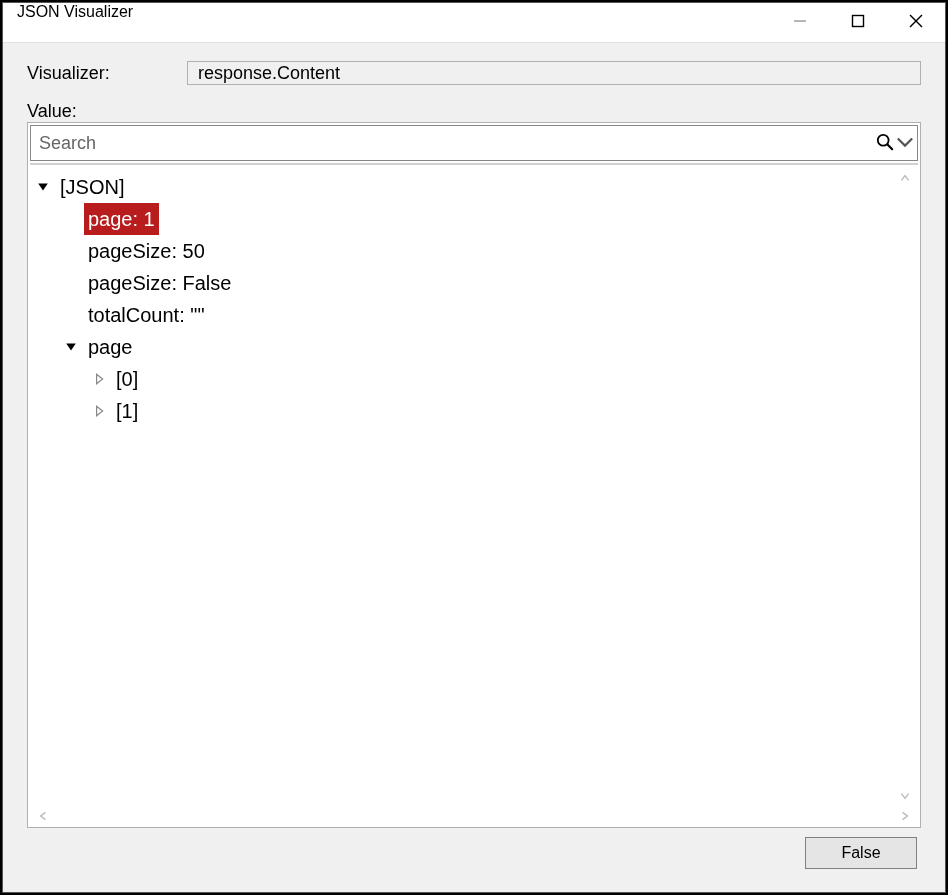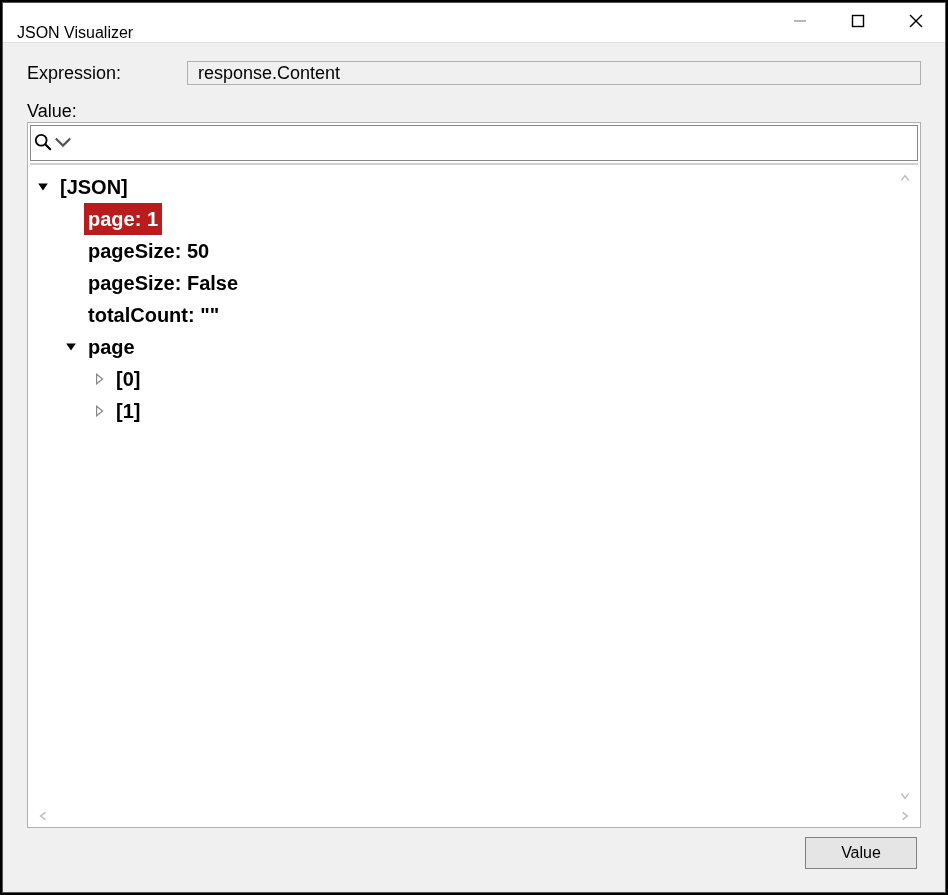--- a/index.html
+++ b/index.html
@@ -20,21 +20,21 @@
     background: #f0f0f0;
     display: flex;
     flex-direction: column;
     border: 1px solid #555;
   }
   
   .titlebar {
     height: 40px;
     background: #fff;
     display: flex;
-    align-items: flex-end;
+    align-items: flex-start;
     padding-left: 14px;
     border-bottom: 1px solid #e0e0e0;
   }
   .titlebar-title {
     flex: 1;
     font-size: 16px;
     color: #000;
   }
   .win-controls { display: flex; height: 100%; }
   .win-btn {
@@ -139,21 +139,21 @@
   .toggle {
     width: 18px;
     height: 18px;
     display: inline-flex;
     align-items: center;
     justify-content: center;
     margin-right: 4px;
     flex-shrink: 0;
   }
   .toggle svg { width: 12px; height: 12px; }
-  .node-label { padding: 0 4px; font-weight: bold; }
+  .node-label { padding: 0 4px; }
   .node-label.selected { background: #b91c1c; color: #fff; }
 
   .children { padding-left: 28px; }
 
   
   .scroll-arrow {
     position: absolute;
     right: 4px;
     width: 18px;
     height: 18px;
@@ -227,29 +227,30 @@
               <line x1="14" y1="2" x2="2" y2="14" stroke="currentColor" stroke-width="1.4"></line>
             </svg>
         </span>
       </div>
     </div>
   </div>
 
   <div class="content">
 
     <div class="row-expression">
-      <div class="label">Expression:</div>
+      <div class="label">Visualizer:</div>
       <input class="expr-input" type="text" readonly="" value="response.Content" style="">
     </div>
 
     <div class="value-label">Value:</div>
 
     <div class="value-panel">
 
       <div class="search-row">
+        <input class="search-input" type="text" placeholder="Search" style="">
         <div class="search-icon-box">
           <span>
             <svg viewBox="0 0 20 20">
                 <circle cx="8" cy="8" r="6" fill="none" stroke="#000" stroke-width="2"></circle>
                 <line x1="13" y1="13" x2="18" y2="18" stroke="#000" stroke-width="2.4" stroke-linecap="round"></line>
               </svg>
           </span>
           <span>
             <svg viewBox="0 0 10 10" width="8" height="8">
                 <path d="M1 3 L5 7 L9 3" fill="none" stroke="#555" stroke-width="1.2"></path>
@@ -345,18 +346,18 @@
                 <path d="M3 2 L7 5 L3 8" fill="none" stroke="currentColor" stroke-width="1.2"></path>
               </svg>
           </span>
         </div>
 
       </div>
 
     </div>
 
     <div class="footer">
-      <div class="close-btn">Value</div>
+      <div class="close-btn">False</div>
     </div>
 
   </div>
 
 </div>
 
 </body></html>

